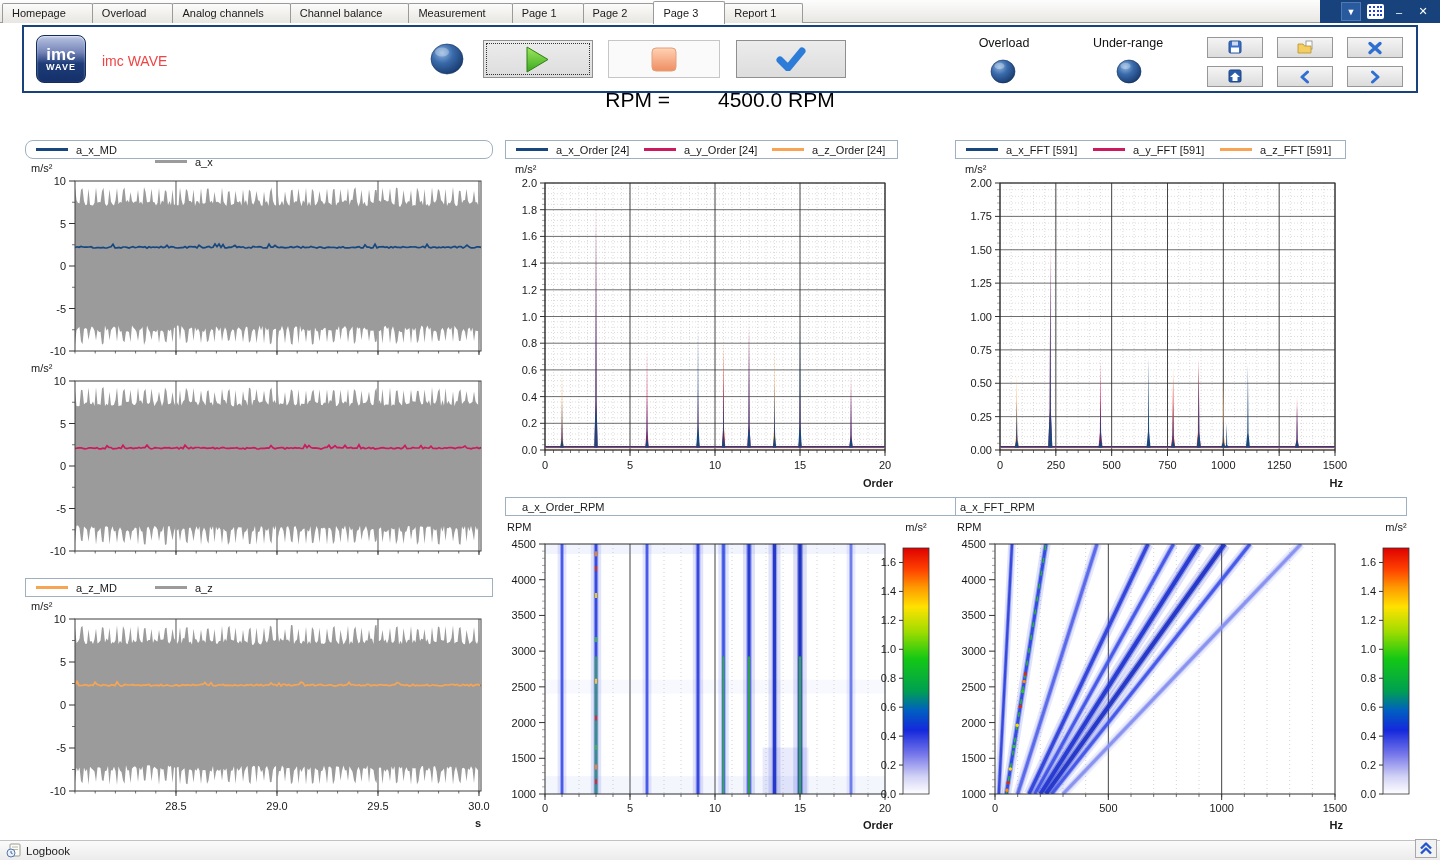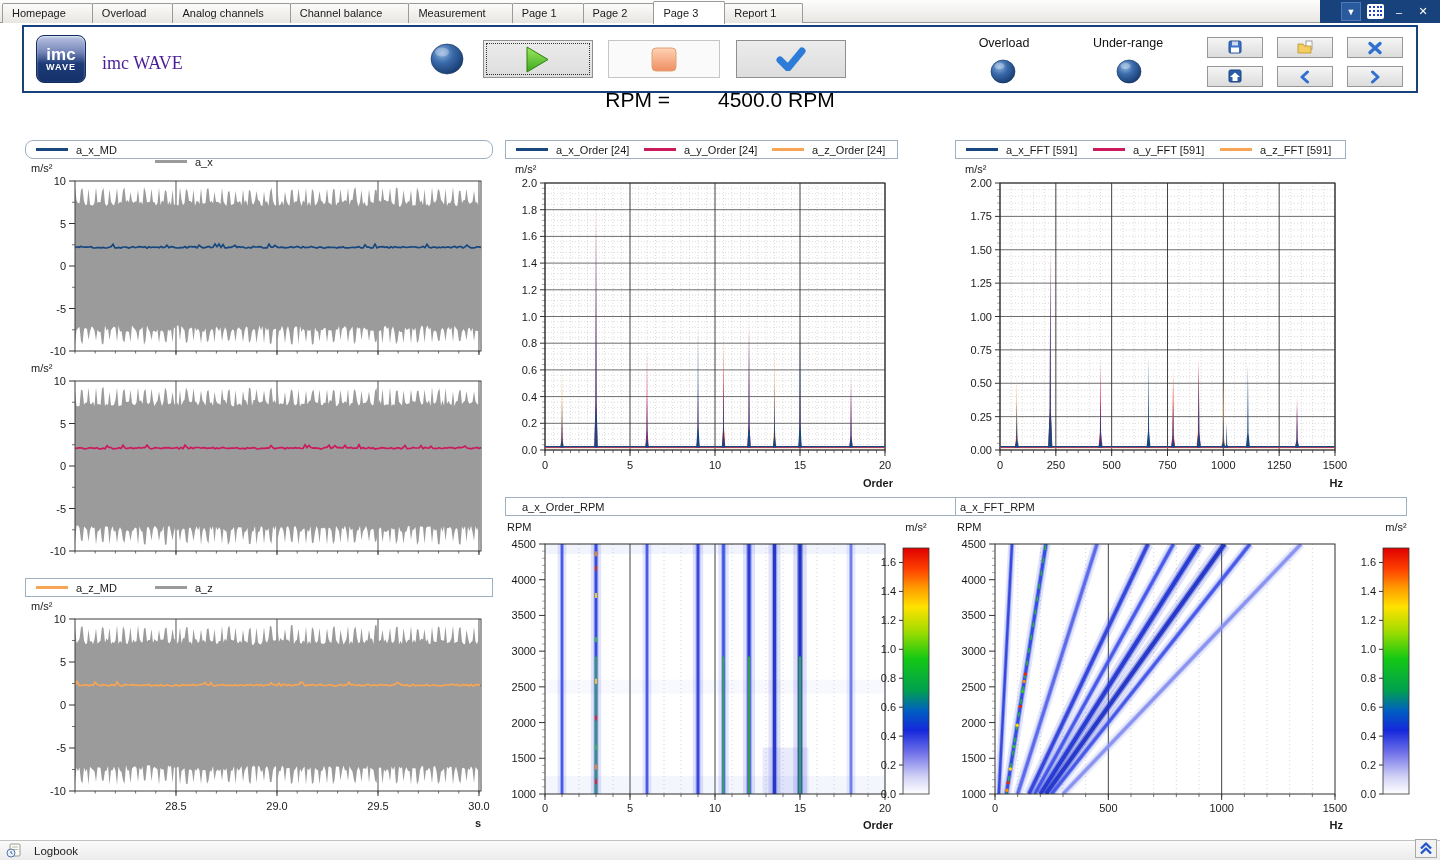--- a/index.html
+++ b/index.html
@@ -18,21 +18,21 @@
   .winbtn.menu{background:#2a5a9e;border:1px solid #4d79b6;font-size:9px;}
   .gridicon{width:17px;height:15px;background:#ffffff;border-radius:2px;display:flex;align-items:center;justify-content:center;}
   
   .toolbar{position:absolute;left:22px;top:25px;width:1392px;height:64px;border:2px solid #17427c;background:#ffffff;}
   .logo{position:absolute;left:12px;top:8px;width:48px;height:46px;border-radius:8px;
     background:linear-gradient(#b9c4e2 0%,#7585b8 35%,#1d3c78 60%,#15306a 100%);
     border:1px solid #122e5e;box-shadow:inset 0 1px 2px rgba(255,255,255,.6);
     display:flex;flex-direction:column;align-items:center;justify-content:center;}
   .logo-imc{color:#ffffff;font-weight:bold;font-size:17px;line-height:15px;letter-spacing:0;}
   .logo-wave{color:#ffffff;font-weight:bold;font-size:9px;letter-spacing:1px;}
-  .app-name{position:absolute;left:78px;top:26px;font-size:18px;color:#4c1d95;font-family:Liberation Serif, serif;}
+  .app-name{position:absolute;left:78px;top:26px;font-size:14px;color:#ef4444;}
   .sphere{position:absolute;}
   .tbtn{position:absolute;height:38px;background:linear-gradient(#ececec,#dddddd);border:1px solid #8f8f8f;
     display:flex;align-items:center;justify-content:center;cursor:pointer;box-sizing:border-box;}
   .tbtn.focus{outline:1px dotted #333;outline-offset:-4px;}
   .tbtn.disabled{background:#fafafa;border-color:#c6c6c6;}
   .led-label{position:absolute;top:9px;font-size:12.5px;color:#111;text-align:center;}
   .navbtn{position:absolute;width:56px;height:21px;background:linear-gradient(#f5f5f5,#dcdcdc);
     border:1px solid #979797;display:flex;align-items:center;justify-content:center;cursor:pointer;box-sizing:border-box;}
   
   .rpm-row{position:absolute;left:0;top:88px;width:1440px;display:flex;justify-content:center;gap:48px;}
@@ -41,21 +41,21 @@
   .panel{position:absolute;}
   .legendbox{height:17px;border:1px solid #9fb1c1;background:#fff;display:flex;align-items:center;font-size:11px;color:#1a1a1a;}
   .lg-entry{display:flex;align-items:center;cursor:default;}
   .swatch{display:inline-block;width:32px;height:3px;margin:0 8px 0 10px;}
   .titlebox{height:17px;border:1px solid #9fb1c1;background:#fff;display:flex;align-items:center;
     font-size:11px;color:#1a1a1a;padding-left:4px;}
   .chartsvg{display:block;margin-top:2px;background:#ffffff;}
   
   .statusbar{position:absolute;left:0;bottom:0;width:1440px;height:20px;background:linear-gradient(#fbfbfb,#ebebeb);
     border-top:1px solid #c2c2c2;box-sizing:border-box;display:flex;align-items:center;font-size:11.5px;color:#222;}
-  .logbook{display:flex;align-items:center;gap:13px;padding-left:6px;cursor:pointer;}
+  .logbook{display:flex;align-items:center;gap:5px;padding-left:6px;cursor:pointer;}
   .expander{position:absolute;right:3px;bottom:2px;width:20px;height:17px;border:1px solid #a8a8a8;
     background:#f2f2f2;display:flex;align-items:center;justify-content:center;cursor:pointer;}
   .hiddendefs{position:absolute;width:0;height:0;}
 </style>
 </head>
 <body>
 
 <div class="screen">
 
   <svg class="hiddendefs" aria-hidden="true">

